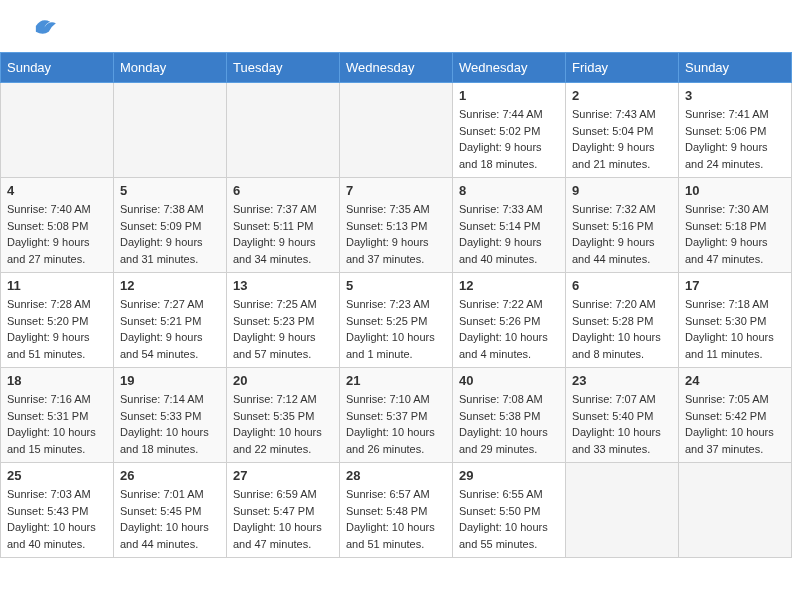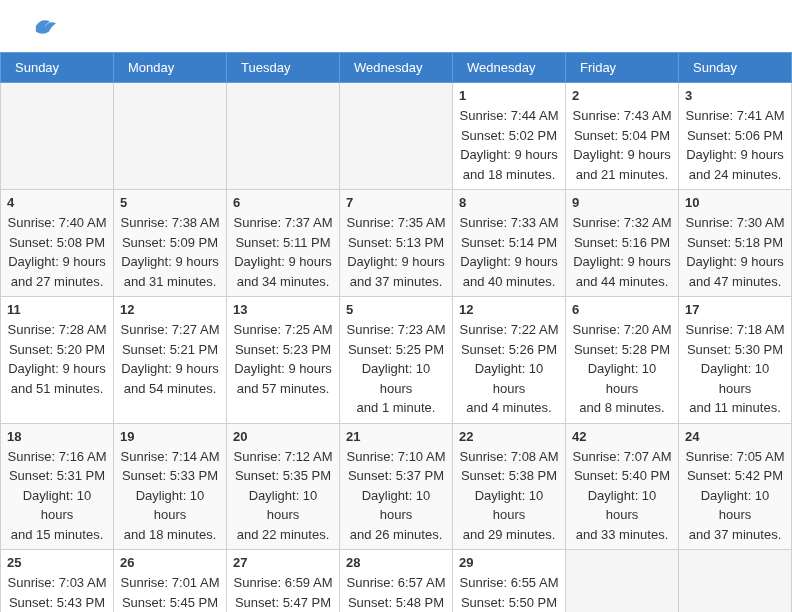--- a/index.html
+++ b/index.html
@@ -50,21 +50,21 @@
     .calendar {
       width: 100%;
       border-collapse: collapse;
       margin-top: 8px;
     }
     .calendar th {
       background-color: #3a7dc9;
       color: #fff;
       font-size: 13px;
       font-weight: normal;
-      padding: 7px 14px;
+      padding: 7px 6px;
       text-align: left;
       border: 1px solid #5a9de0;
     }
     .calendar td {
       vertical-align: top;
       border: 1px solid #d0d0d0;
       padding: 5px 6px;
       font-size: 10.5px;
       color: #333;
       width: 113px;
@@ -77,24 +77,23 @@
     .calendar tr:nth-child(even) td:not(.empty) {
       background: #f9f9f9;
     }
     .day-num {
       font-size: 13px;
       font-weight: bold;
       margin-bottom: 3px;
       display: block;
     }
     .day-info {
-      font-size: 13px;
+      font-size: 11px;
       line-height: 1.5;
       color: #333;
-      text-align: center;
     }
   </style>
 </head>
 <body>
 
 <div class="header">
   <div class="logo">
     <div style="display:flex;align-items:flex-end;">
       <span class="logo-text">
         <span></span><br><span style="color:#4a90d9;"></span>
@@ -212,25 +211,25 @@
         </td>
         <td>
           <span class="day-num">20</span>
           <div class="day-info">Sunrise: 7:12 AM<br>Sunset: 5:35 PM<br>Daylight: 10 hours<br>and 22 minutes.</div>
         </td>
         <td>
           <span class="day-num">21</span>
           <div class="day-info">Sunrise: 7:10 AM<br>Sunset: 5:37 PM<br>Daylight: 10 hours<br>and 26 minutes.</div>
         </td>
         <td>
-          <span class="day-num">22</span>
+          <span class="day-num">40</span>
           <div class="day-info">Sunrise: 7:08 AM<br>Sunset: 5:38 PM<br>Daylight: 10 hours<br>and 29 minutes.</div>
         </td>
         <td>
-          <span class="day-num">42</span>
+          <span class="day-num">23</span>
           <div class="day-info">Sunrise: 7:07 AM<br>Sunset: 5:40 PM<br>Daylight: 10 hours<br>and 33 minutes.</div>
         </td>
         <td>
           <span class="day-num">24</span>
           <div class="day-info">Sunrise: 7:05 AM<br>Sunset: 5:42 PM<br>Daylight: 10 hours<br>and 37 minutes.</div>
         </td>
       </tr>
       <tr>
         <td>
           <span class="day-num">25</span>

